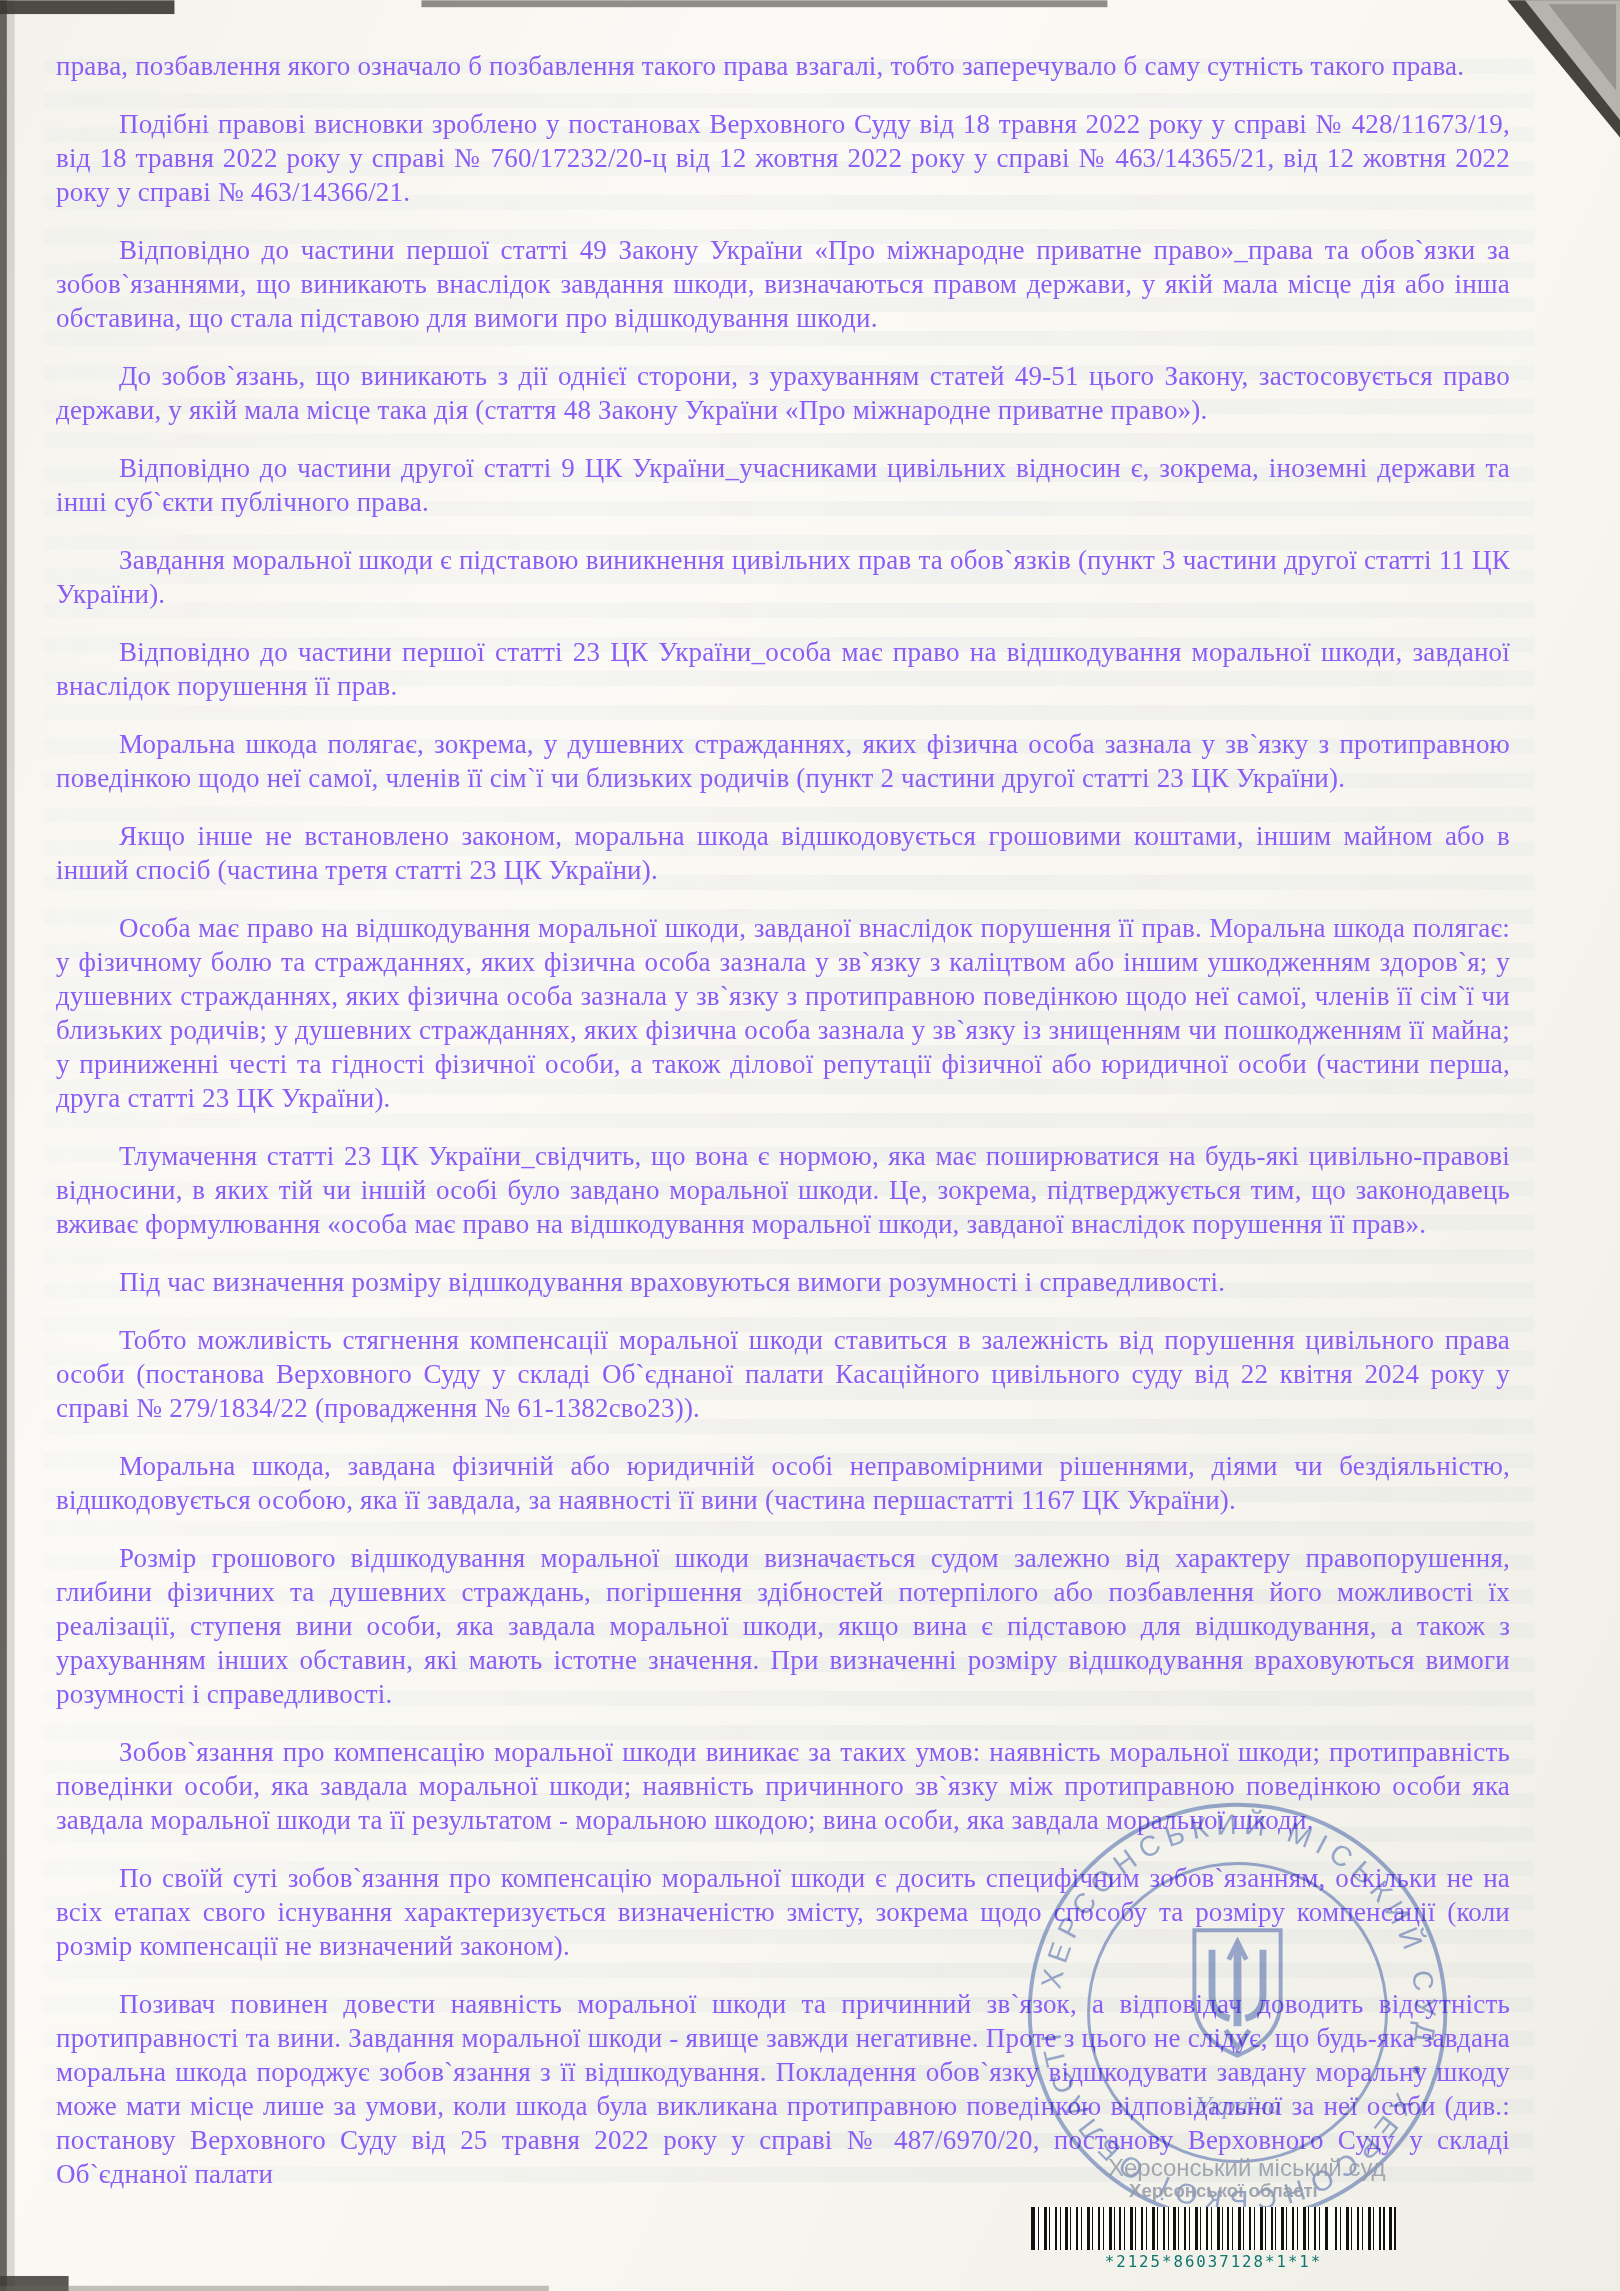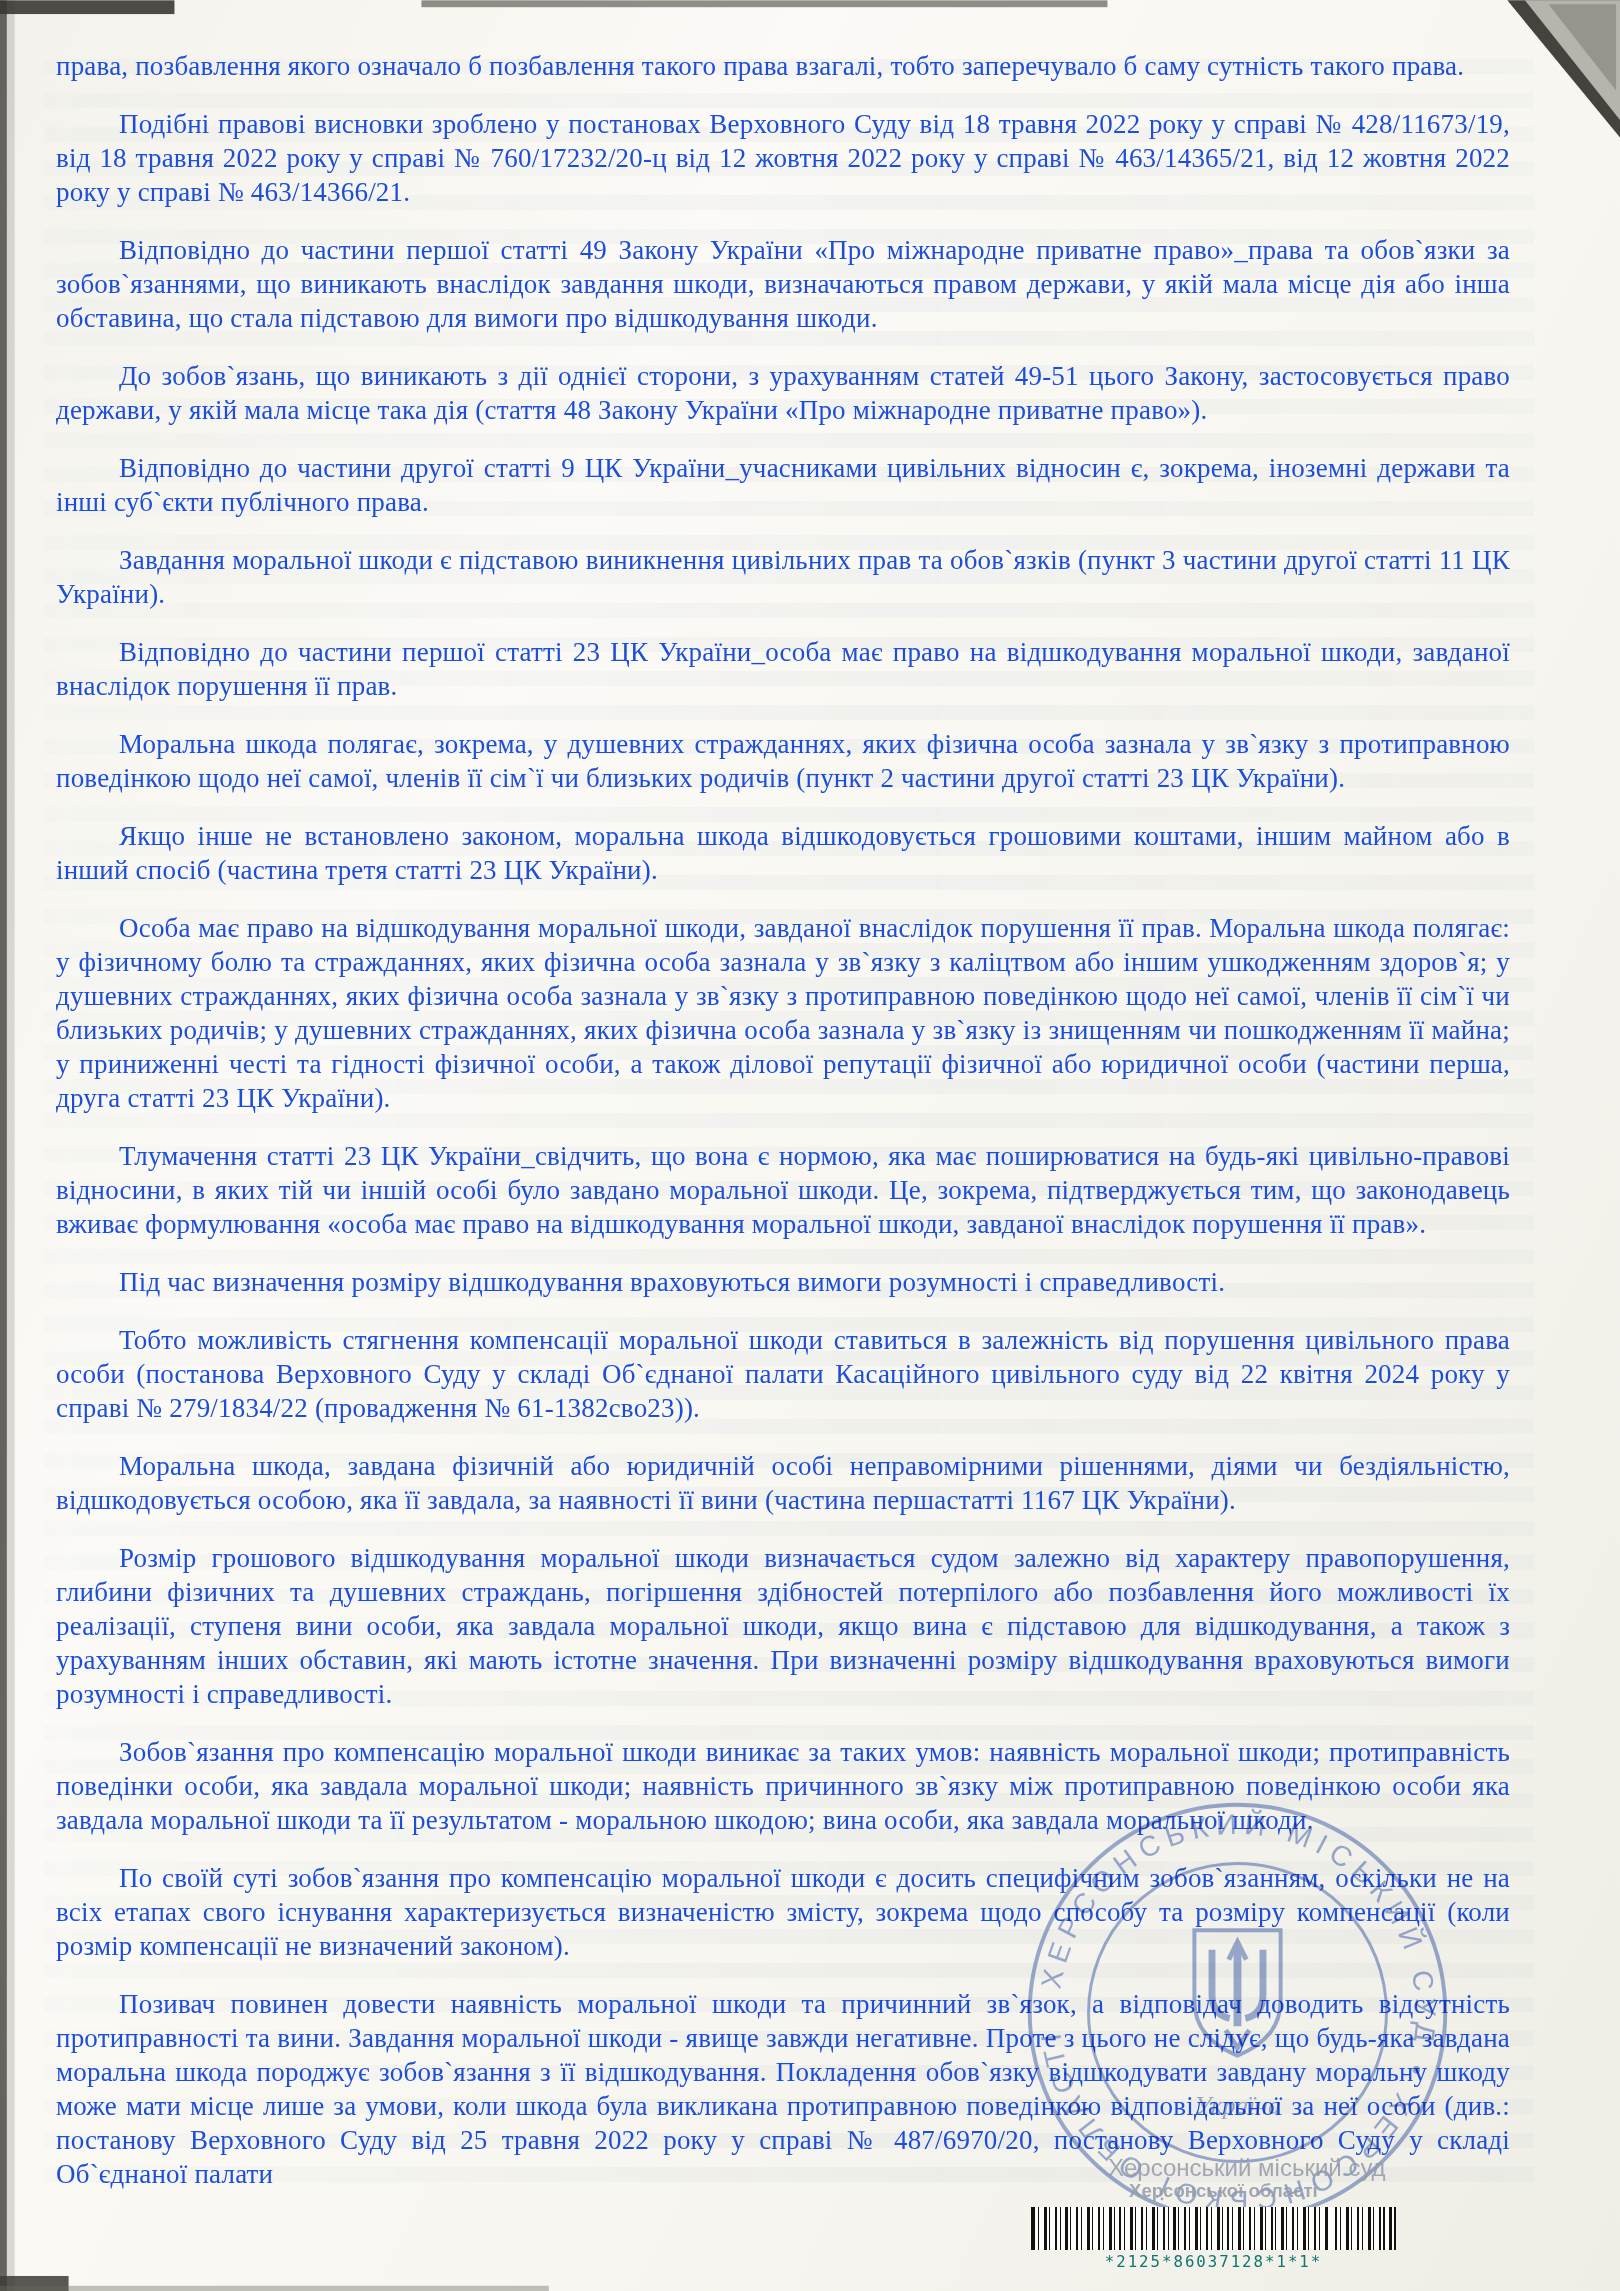--- a/index.html
+++ b/index.html
@@ -19,21 +19,21 @@
     position:absolute; left:44px; top:59px; width:1490px; height:2137px;
     background:repeating-linear-gradient(180deg,
       rgba(104,124,170,0.06) 0 14.7px,
       rgba(104,124,170,0.0) 14.7px 34px);
     -webkit-mask-image:linear-gradient(90deg, rgba(0,0,0,.35), rgba(0,0,0,.9) 60%, rgba(0,0,0,.55));
     mask-image:linear-gradient(90deg, rgba(0,0,0,.35), rgba(0,0,0,.9) 60%, rgba(0,0,0,.55));
     pointer-events:none;
   }
   .content {
     position:absolute; left:56px; top:49px; width:1454px;
-    color:#1d4ed8;
+    color:#8b5cf6;
     font-size:27px;
     line-height:34px;
     text-align:justify;
     letter-spacing:0.2px;
   }
   .para { text-align:justify; }
   .para.ind { text-indent:63px;margin-top:24px; }
 
   
   .stamp {

